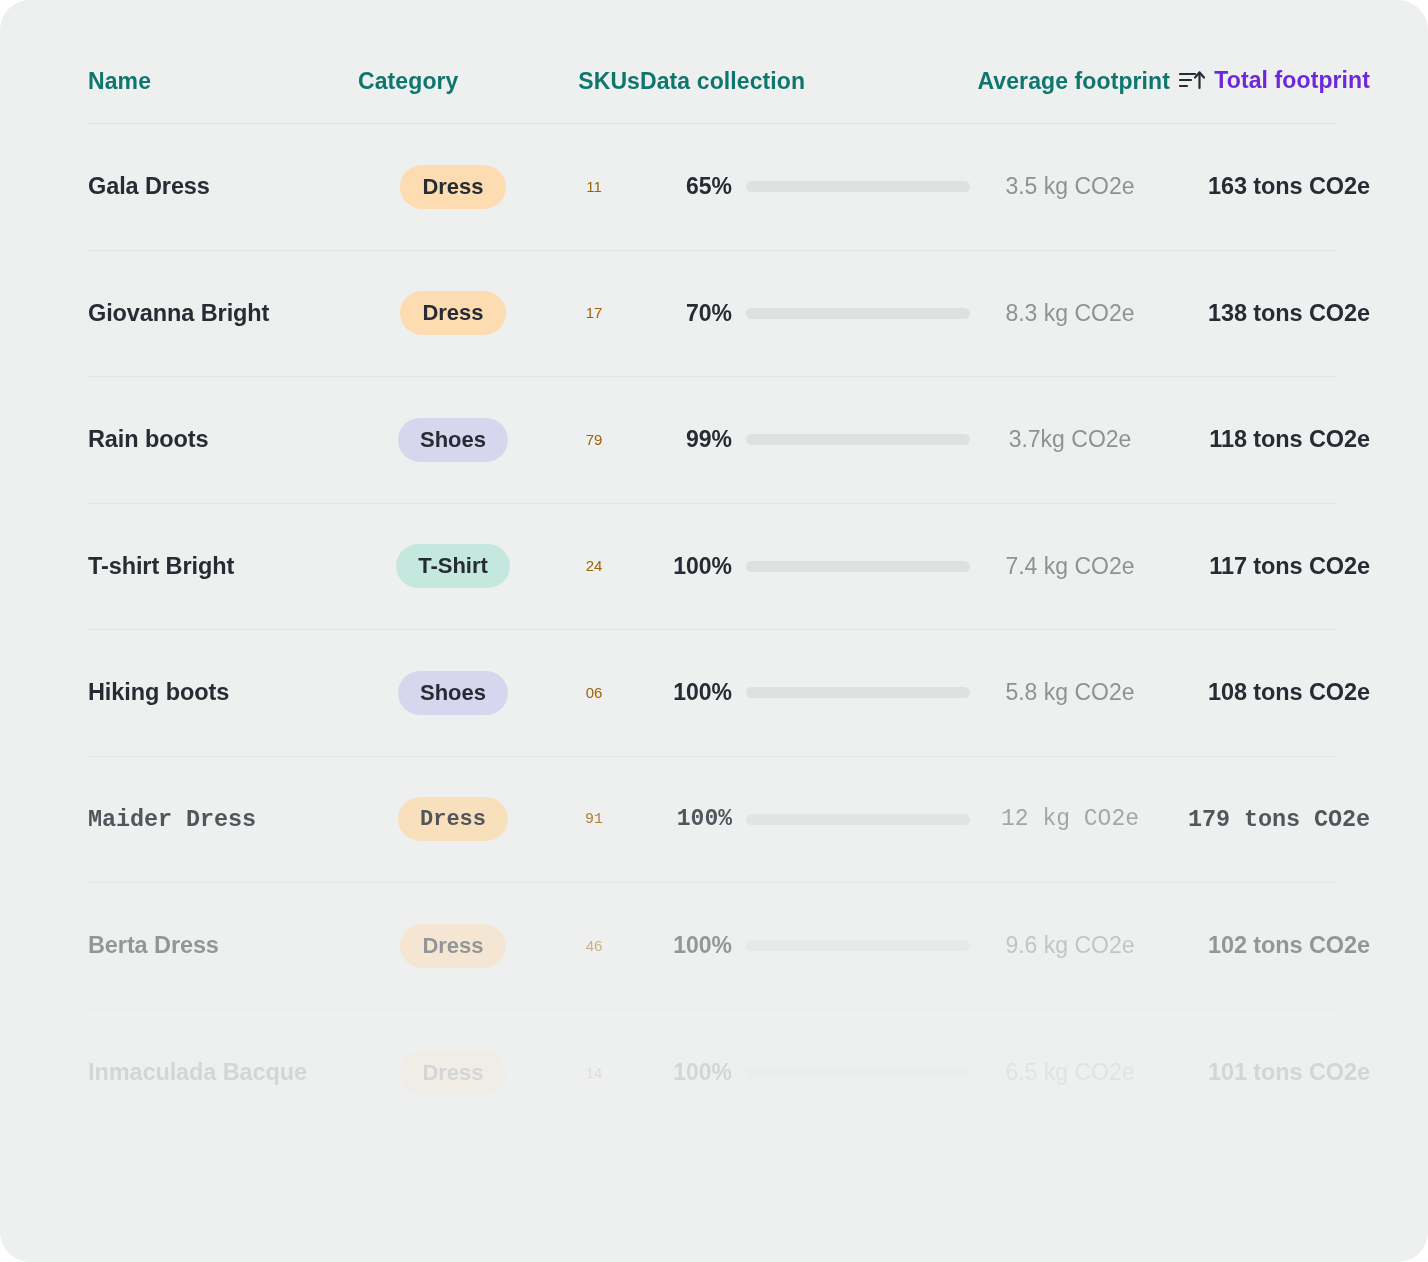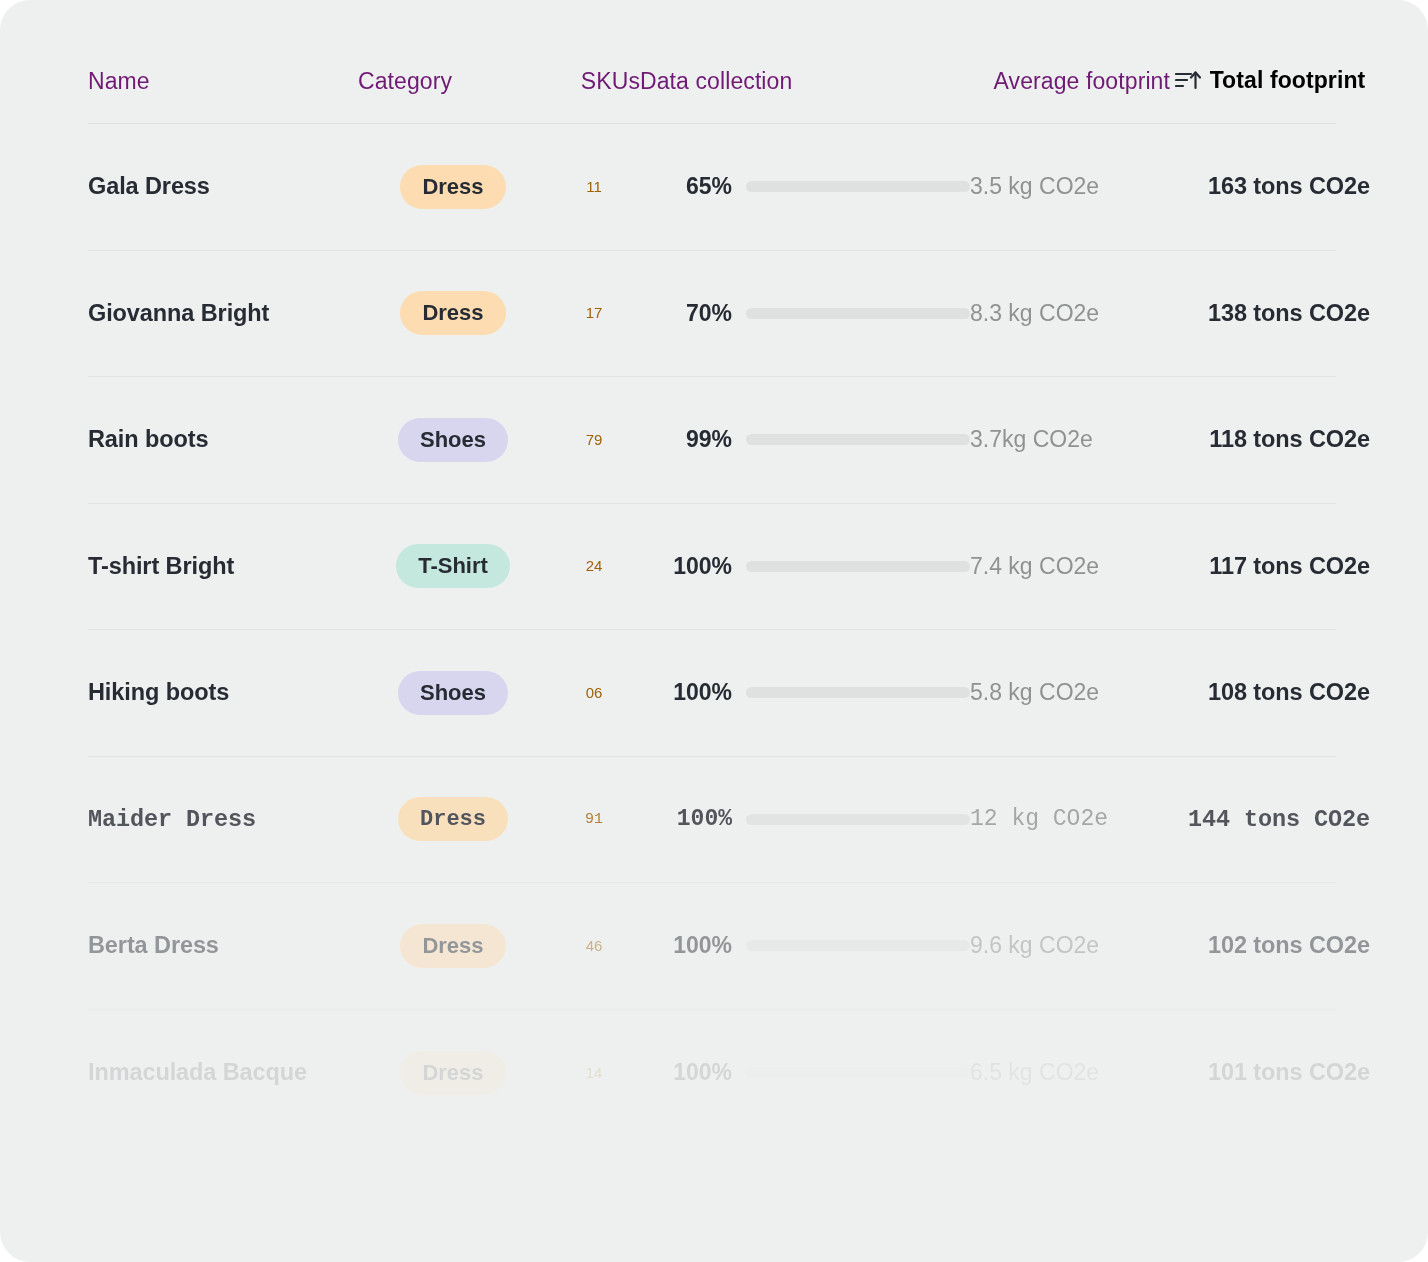--- a/index.html
+++ b/index.html
@@ -45,44 +45,44 @@
     height: 126.5px;
     border-bottom: 1.6px solid #e2e5e4;
   }
   .data-row.last { border-bottom: none; }
 
   
   .c-name      { width: 270px;  flex: 0 0 270px; }
   .c-category  { width: 190px;  flex: 0 0 190px; display:flex; justify-content:center; }
   .c-skus      { width: 92px;   flex: 0 0 92px;  text-align: center; }
   .c-data      { width: 330px;  flex: 0 0 330px; display:flex; align-items:center; }
-  .c-avg       { width: 200px;  flex: 0 0 200px; text-align: left; }
+  .c-avg       { width: 200px;  flex: 0 0 200px; text-align: center; }
   .c-total     { width: 166px;  flex: 0 0 166px; text-align: right; }
 
   
   .hcell {
     font-size: 23px;
-    color: #701a75;
+    color: #0f766e;
     letter-spacing: 0.1px;
-    font-weight: 400;
+    font-weight: 700;
     white-space: nowrap;
   }
   .head-row .c-category { justify-content: flex-start; padding-left: 0; }
   .head-row .c-skus     { text-align: right; }
   .head-row .c-data     { display: block; }
   .head-row .c-avg      { text-align: right; }
   .head-row .c-total    { text-align: right; width: 200px; flex: 0 0 200px; }
 
   .hcell.sorted {
-    color: #000000;
+    color: #6d28d9;
     font-weight: 700;
     display: inline-flex;
     align-items: center;
     gap: 9px;
-    justify-content: center;
+    justify-content: flex-end;
     width: 100%;
   }
   .sort-icon { display: inline-flex; flex: 0 0 auto; }
 
   
   .name-cell {
     font-size: 23.5px;
     font-weight: 700;
     color: #272b33;
     letter-spacing: -0.1px;
@@ -254,21 +254,21 @@
           <div class="c-name"><span class="name-cell">Maider Dress</span></div>
           <div class="c-category">
             <span class="pill" style="background: rgb(252, 220, 176);">Dress</span>
           </div>
           <div class="c-skus"><span class="skus-cell">91</span></div>
           <div class="c-data">
             <span class="pct">100%</span>
             <span class="bar-track"><span class="bar-fill" style="width: 100%;"></span></span>
           </div>
           <div class="c-avg"><span class="avg-cell">12 kg CO2e</span></div>
-          <div class="c-total"><span class="total-cell">144 tons CO2e</span></div>
+          <div class="c-total"><span class="total-cell">179 tons CO2e</span></div>
         </div>
         <div class="row data-row" style="opacity: 0.45;">
           <div class="c-name"><span class="name-cell">Berta Dress</span></div>
           <div class="c-category">
             <span class="pill" style="background: rgb(252, 220, 176);">Dress</span>
           </div>
           <div class="c-skus"><span class="skus-cell">46</span></div>
           <div class="c-data">
             <span class="pct">100%</span>
             <span class="bar-track"><span class="bar-fill" style="width: 100%;"></span></span>

